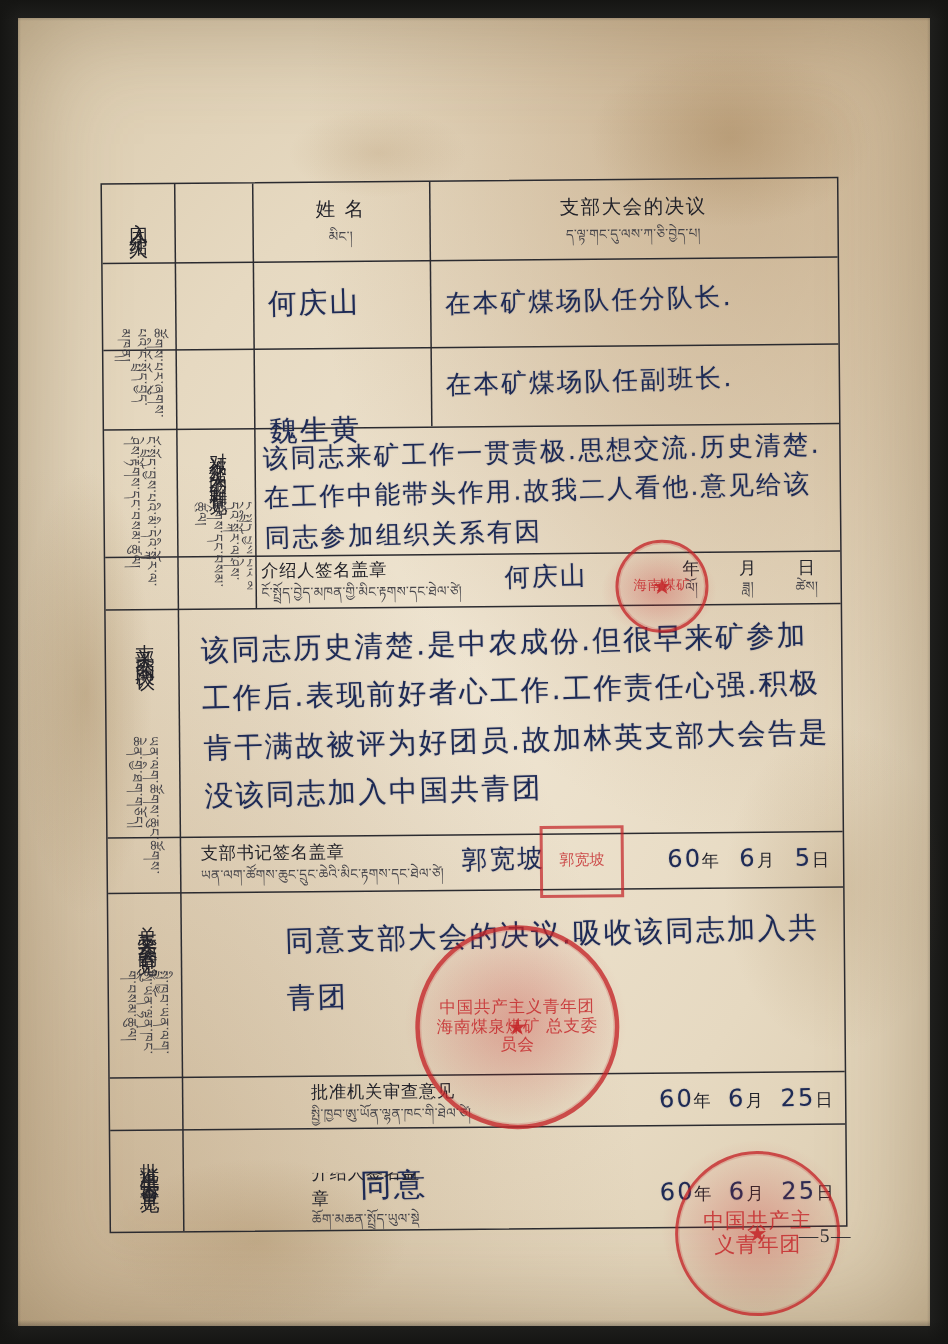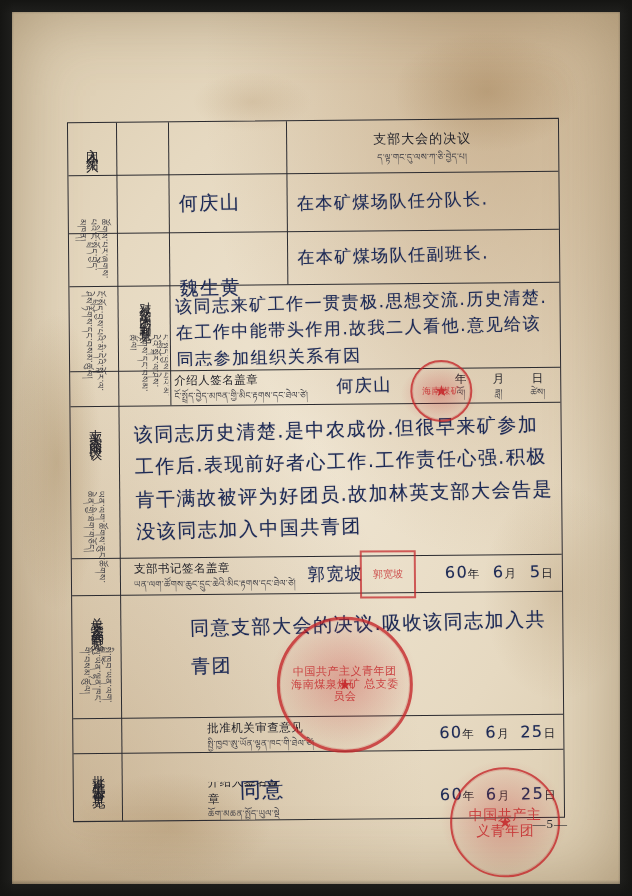--- a/index.html
+++ b/index.html
@@ -202,20 +202,24 @@
       <div class="hline" style="top:283px"></div>
       <div class="hline" style="top:435px"></div>
       <div class="hline" style="top:472px"></div>
       <div class="hline" style="top:595px"></div>
       <div class="hline" style="top:630px"></div>
 
       <div class="vline" style="left:48px;  top:0;   bottom:0"></div>
       <div class="vline" style="left:100px; top:0;   height:283px"></div>
       <div class="vline" style="left:218px; top:0;   height:163px"></div>
 
+      <div class="cell" style="left:102px; top:2px; width:114px; height:48px; display:flex; flex-direction:column; align-items:center; justify-content:center;">
+        <div class="printed">姓        名</div>
+        <div class="tibet" style="margin-top:3px">མིང་།</div>
+      </div>
       <div class="cell" style="left:220px; top:2px; width:268px; height:48px; display:flex; flex-direction:column; align-items:center; justify-content:center;">
         <div class="printed">支部大会的决议</div>
         <div class="tibet" style="margin-top:3px">ད་ལྟ་གང་དུ་ལས་ཀ་ཅི་བྱེད་པ།</div>
       </div>
 
       <div class="cell" style="left:2px; top:2px; width:44px; height:160px; display:flex; align-items:flex-start; justify-content:center; padding-top:14px;">
         <div class="printed vert" style="font-size:12.5px">入团介绍人</div>
       </div>
       <div class="cell" style="left:2px; top:96px; width:44px; height:64px; display:flex; align-items:flex-start; justify-content:center;">
         <div class="tibet vert" style="max-height:62px">ཚོགས་པར་ཞུགས་པའི་ངོ་སྤྲོད་བྱེད་མཁན།</div>

